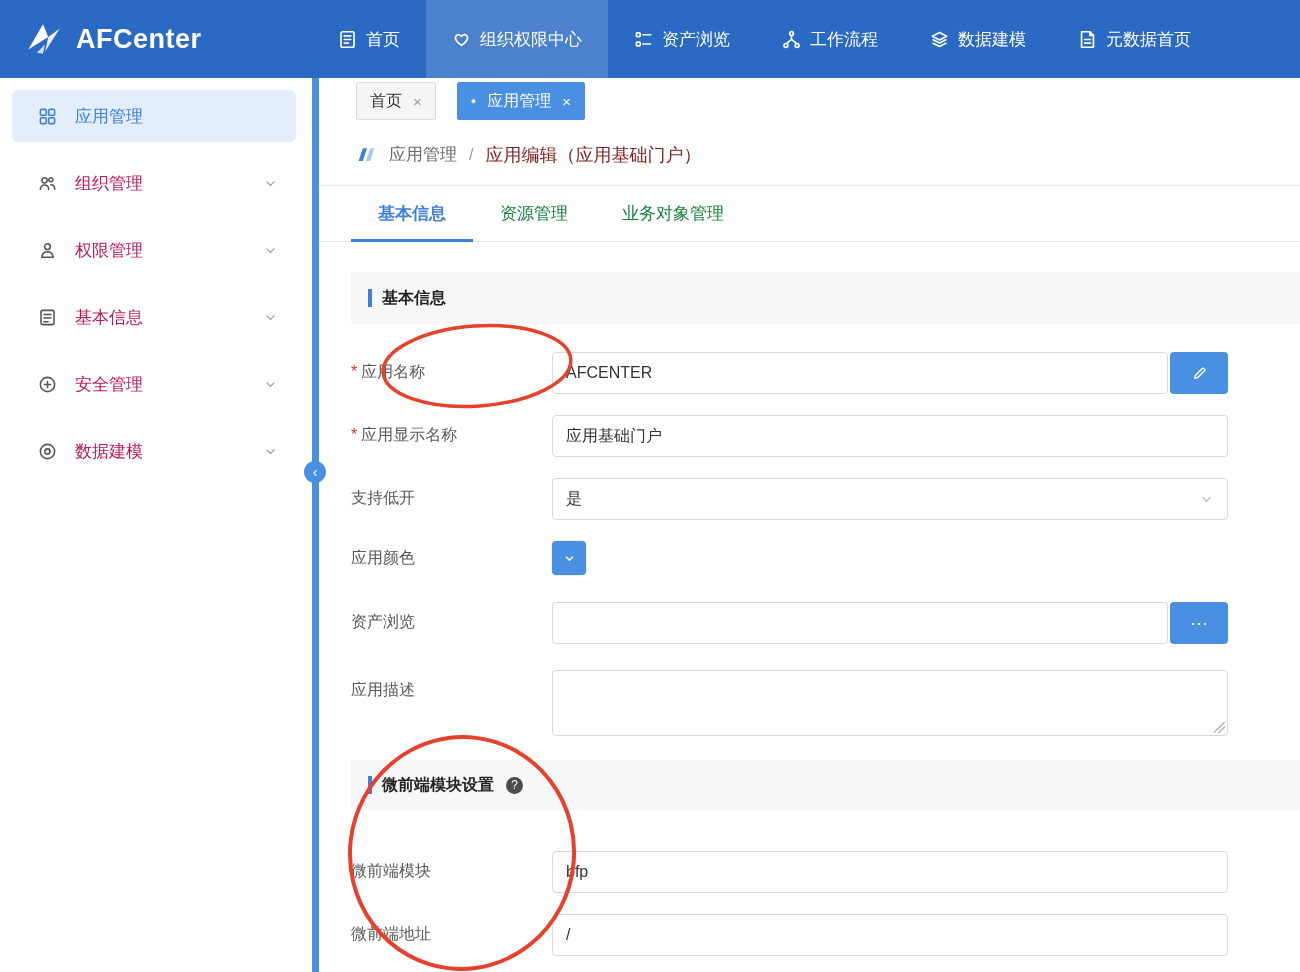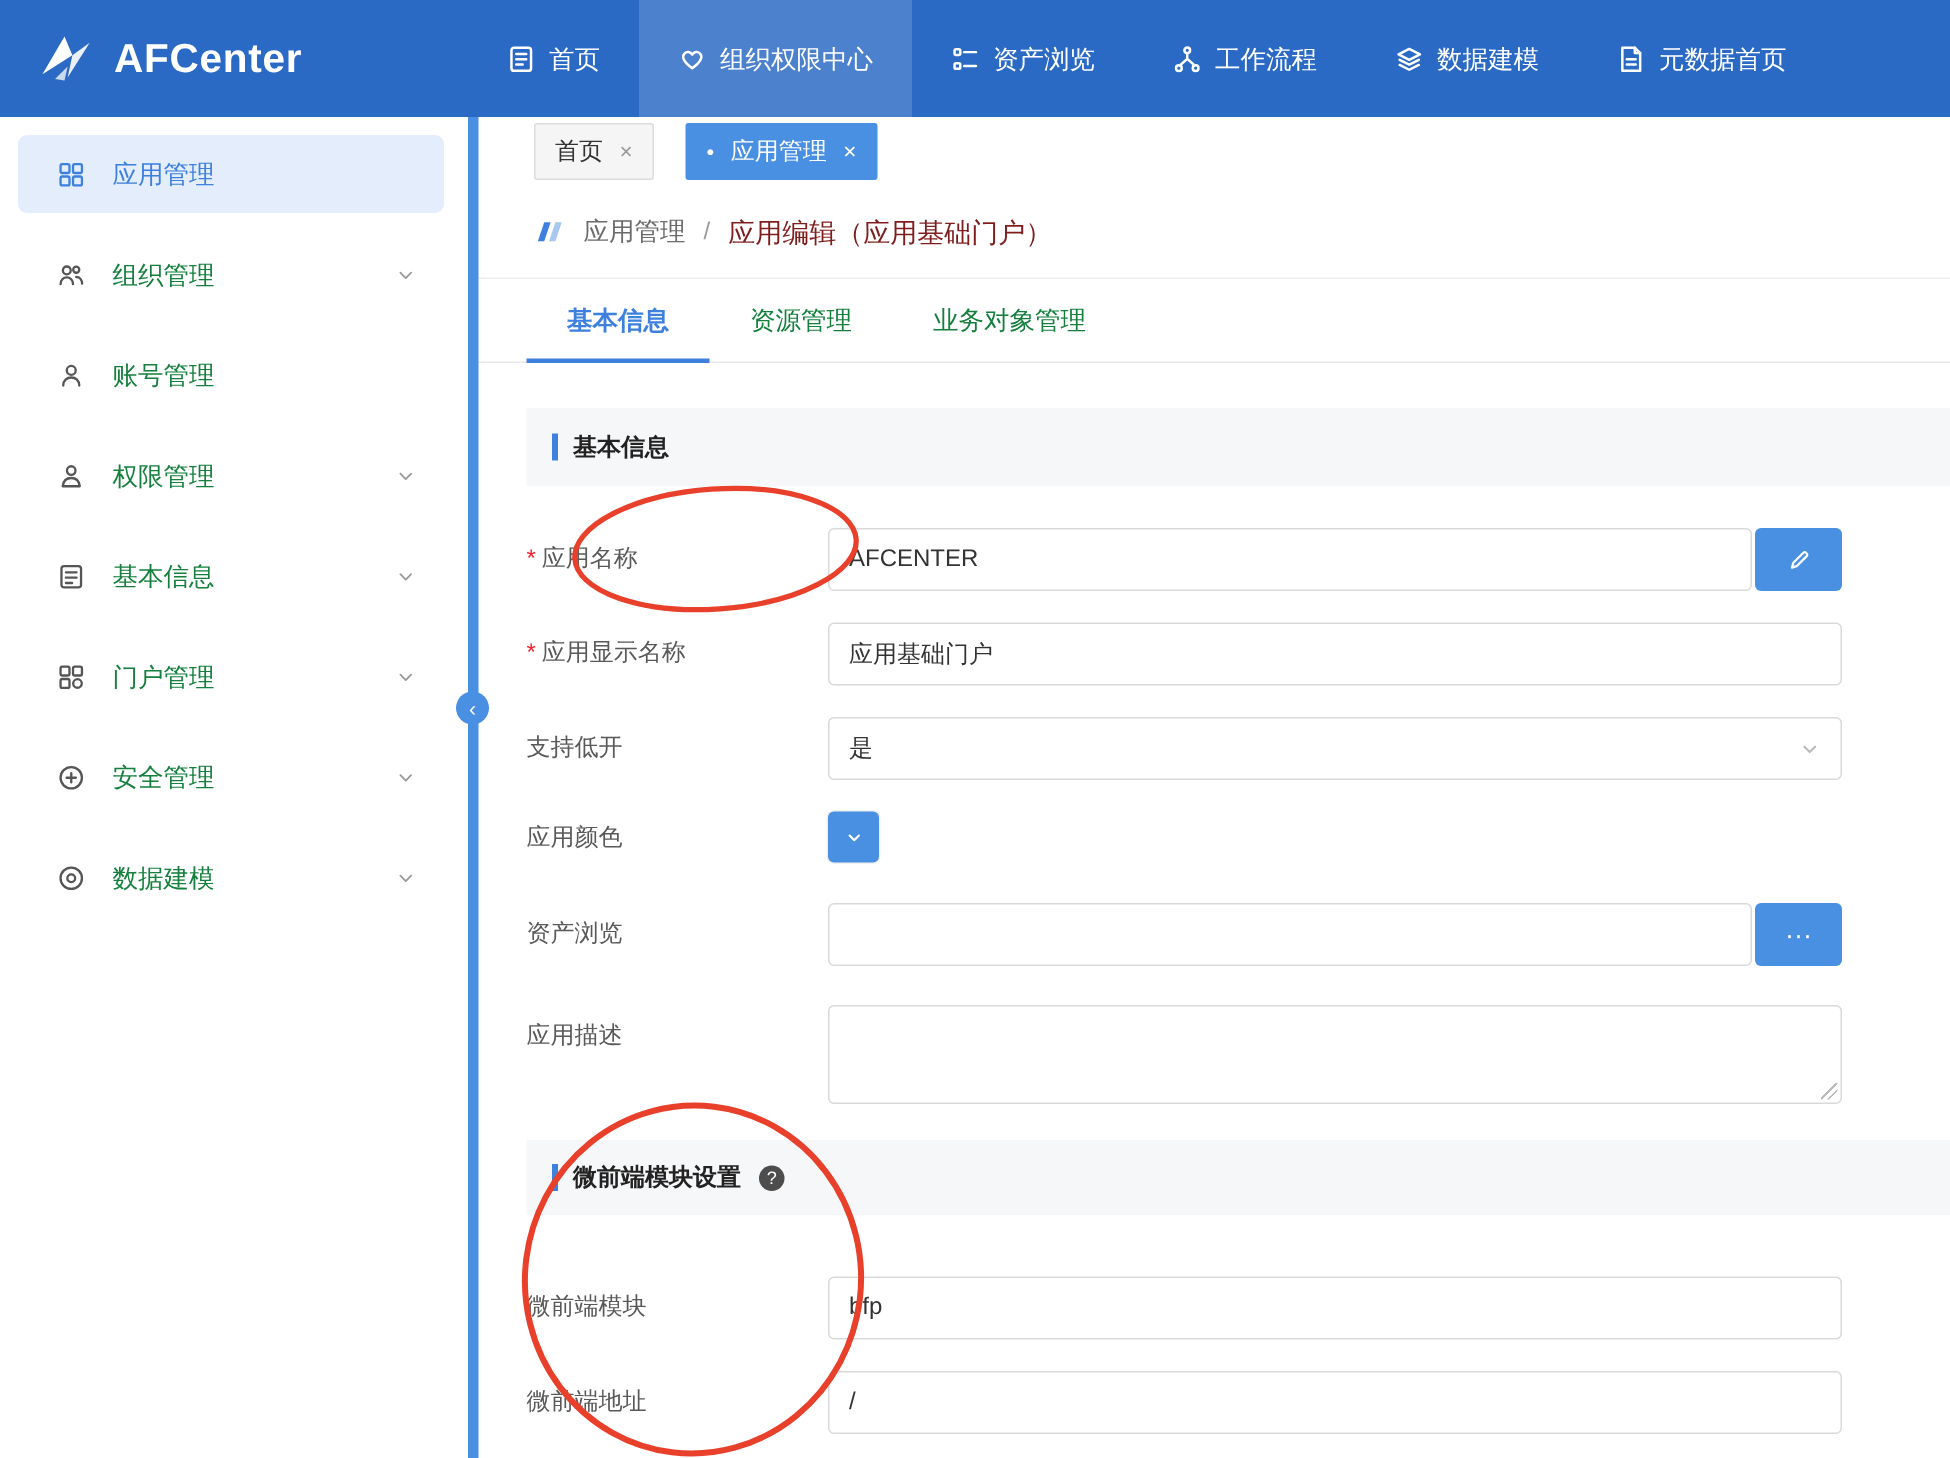--- a/index.html
+++ b/index.html
@@ -13,21 +13,21 @@
   .brand svg{width:42px;height:42px}
   .brand-name{font-size:27px;font-weight:bold;letter-spacing:.5px}
   .topnav{display:flex;align-items:stretch}
   .topnav-item{display:flex;align-items:center;gap:9px;padding:0 26px;font-size:17px;cursor:pointer;white-space:nowrap}
   .topnav-item.active{background:rgba(255,255,255,.16)}
   .topnav-item svg{width:19px;height:19px;stroke:#fff;fill:none;stroke-width:1.4;stroke-linecap:round;stroke-linejoin:round}
 
   
   .body{flex:1;display:flex;min-height:0}
   .sidebar{width:312px;background:#fff;padding-top:12px;flex:0 0 312px}
-  .side-item{height:52px;margin:0 16px 15px 12px;display:flex;align-items:center;gap:18px;padding:0 16px 0 26px;font-size:17px;color:#15803d;border-radius:6px;cursor:pointer}
+  .side-item{height:52px;margin:0 16px 15px 12px;display:flex;align-items:center;gap:18px;padding:0 16px 0 26px;font-size:17px;color:#be185d;border-radius:6px;cursor:pointer}
   .side-item svg{width:19px;height:19px;stroke:#555;fill:none;stroke-width:1.3;stroke-linecap:round;stroke-linejoin:round;flex:0 0 19px}
   .side-item .chev{margin-left:auto;width:15px;height:15px;stroke:#999}
   .side-item.active{background:#e3edfb;color:#3e80dd}
   .side-item.active svg{stroke:#3e80dd}
   .strip{flex:0 0 7px;background:#4a90e2;position:relative}
   .collapse-handle{position:absolute;left:-8px;top:383px;width:22px;height:22px;border-radius:50%;background:#4a90e2;color:#fff;display:flex;align-items:center;justify-content:center;font-size:14px;cursor:pointer;z-index:5}
 
   .main{flex:1;display:flex;flex-direction:column;min-width:0;background:#fff}
 
   
@@ -166,53 +166,34 @@
             <circle cx="10.8" cy="4.9" r="1.7"></circle>
             <path d="M10.8 9c2 0 3.3 1.6 3.3 3.8"></path>
           </svg>
         <span>组织管理</span>
         <svg class="chev" viewBox="0 0 16 16">
             <path d="M4.2 6.2 8 10l3.8-3.8"></path>
           </svg>
       </div>
       <div class="side-item">
         <svg viewBox="0 0 16 16">
-            <circle cx="8" cy="5" r="2.5"></circle>
-            <path d="M3.5 13.5c0-2.8 2-4.5 4.5-4.5s4.5 1.7 4.5 4.5"></path>
-          </svg>
-        <span>账号管理</span>
-      </div>
-      <div class="side-item">
-        <svg viewBox="0 0 16 16">
             <circle cx="8" cy="4.8" r="2.4"></circle>
             <path d="M3.2 13.6c.4-3 2.2-4.6 4.8-4.6s4.4 1.6 4.8 4.6Z"></path>
           </svg>
         <span>权限管理</span>
         <svg class="chev" viewBox="0 0 16 16">
             <path d="M4.2 6.2 8 10l3.8-3.8"></path>
           </svg>
       </div>
       <div class="side-item">
         <svg viewBox="0 0 16 16">
             <rect x="2.5" y="2" width="11" height="12" rx="1.5"></rect>
             <path d="M5 5.5h6M5 8.5h6M5 11.5h3.5"></path>
           </svg>
         <span>基本信息</span>
-        <svg class="chev" viewBox="0 0 16 16">
-            <path d="M4.2 6.2 8 10l3.8-3.8"></path>
-          </svg>
-      </div>
-      <div class="side-item">
-        <svg viewBox="0 0 16 16">
-            <rect x="2" y="2" width="5" height="5" rx="1"></rect>
-            <rect x="9" y="2" width="5" height="5" rx="1"></rect>
-            <rect x="2" y="9" width="5" height="5" rx="1"></rect>
-            <circle cx="11.5" cy="11.5" r="2.4"></circle>
-          </svg>
-        <span>门户管理</span>
         <svg class="chev" viewBox="0 0 16 16">
             <path d="M4.2 6.2 8 10l3.8-3.8"></path>
           </svg>
       </div>
       <div class="side-item">
         <svg viewBox="0 0 16 16">
             <circle cx="8" cy="8" r="6"></circle>
             <path d="M8 5.4v5.2M5.4 8h5.2"></path>
           </svg>
         <span>安全管理</span>

